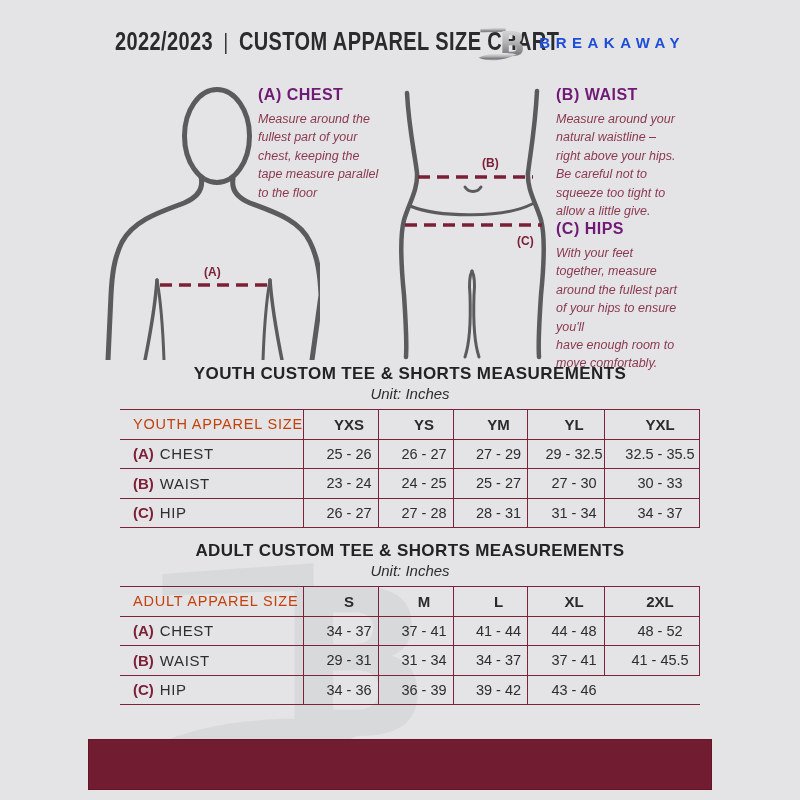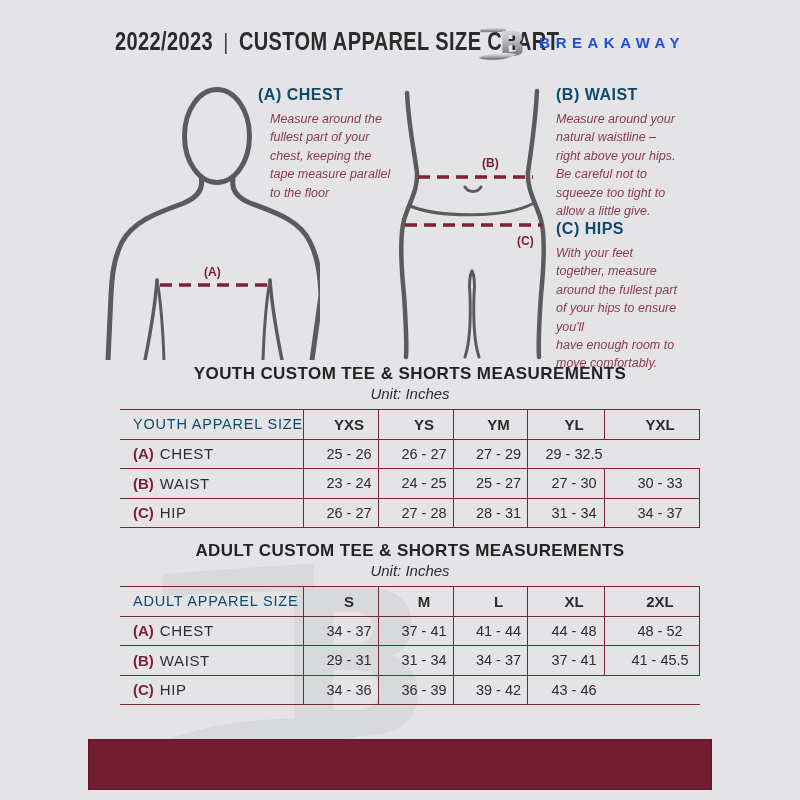--- a/index.html
+++ b/index.html
@@ -9,24 +9,24 @@
   
   .masthead{position:absolute;left:115px;top:20px;width:570px;height:48px;z-index:1;}
   .masthead-title{position:absolute;left:0;top:7px;white-space:nowrap;
     font-size:25px;font-weight:700;color:#2b2b2d;letter-spacing:.5px;
     transform:scaleX(.8);transform-origin:left center;display:flex;align-items:center;}
   .masthead-divider{font-weight:400;font-size:22px;margin:0 13px;color:#2b2b2d;}
   .brand{position:absolute;right:0;top:0;display:flex;align-items:center;gap:10px;}
   .brand-name{font-size:15px;font-weight:700;letter-spacing:5.5px;color:#1d4ed8;}
 
   
-  .guide-head{position:absolute;font-size:16px;font-weight:700;letter-spacing:.5px;color:#0c4a6e;z-index:1;}
+  .guide-head{position:absolute;font-size:16px;font-weight:700;letter-spacing:.5px;color:#701a75;z-index:1;}
   .guide-body{position:absolute;font-size:12.5px;font-style:italic;line-height:1.47;
     color:#8b3950;white-space:pre-line;z-index:1;width:155px;}
-  #chest-head{left:258px;top:86px;}   #chest-body{left:258px;top:110px;margin-left:12px;}
+  #chest-head{left:258px;top:86px;}   #chest-body{left:258px;top:110px;}
   #waist-head{left:556px;top:86px;}   #waist-body{left:556px;top:110px;}
   #hips-head{left:556px;top:220px;}   #hips-body{left:556px;top:244px;}
 
   .fig{position:absolute;z-index:1;}
   #figure-chest{left:100px;top:80px;}
   #figure-hips{left:385px;top:85px;}
   .fig path,.fig ellipse{fill:none;stroke:#5b5b5e;stroke-linecap:round;}
   .dashline{stroke:#7b2036 !important;stroke-width:3.5;stroke-dasharray:12 7;stroke-linecap:butt !important;}
   .fig text{fill:#7b2036;font-weight:700;font-size:12px;font-family:"Liberation Sans",sans-serif;}
 
@@ -36,21 +36,21 @@
   .sec-title{font-size:17px;font-weight:700;text-align:center;letter-spacing:.4px;color:#232326;}
   .sec-unit{font-size:15px;font-style:italic;font-weight:500;text-align:center;color:#2d2d30;margin:1px 0 7px;}
   .tbl{width:580px;border-bottom:1.5px solid #7c2337;}
   .trow{display:flex;height:29.5px;border-top:1.5px solid #7c2337;box-sizing:border-box;}
   .cell{height:100%;display:flex;align-items:center;box-sizing:border-box;}
   .c0{width:183px;padding-left:13px;gap:6px;}
   .c1,.c2{width:75px;} .c3{width:74px;} .c4{width:77px;} .c5{width:96px;}
   .c1,.c2,.c3,.c4,.c5{justify-content:center;border-left:1.5px solid #7c2337;padding-left:16px;}
   .c5{border-right:1.5px solid #7c2337;}
   .size-head{font-weight:700;font-size:15px;color:#2b2b2d;}
-  .axis-label{font-size:14.5px;letter-spacing:.8px;color:#0c4a6e;font-weight:500;}
+  .axis-label{font-size:14.5px;letter-spacing:.8px;color:#c2410c;font-weight:500;}
   .row-marker{font-weight:700;color:#7b2036;font-size:15px;}
   .row-label{font-size:15px;letter-spacing:.6px;color:#2e2e31;}
   .val{font-size:14.5px;color:#2d2d30;}
 
   
   .watermark{position:absolute;left:130px;top:520px;color:#d8d9db;z-index:0;}
   .footer-bar{position:absolute;left:88px;top:739px;width:624px;height:51px;
     background:#721c32;border:1px solid #641528;box-sizing:border-box;z-index:2;}
 </style>
 </head>
@@ -151,20 +151,21 @@
       </div>
       <div class="trow">
         <div class="cell c0">
             <span class="row-marker">(A)</span>
             <span class="row-label">CHEST</span>
           </div>
         <div class="cell c1 val">25 - 26</div>
         <div class="cell c2 val">26 - 27</div>
         <div class="cell c3 val">27 - 29</div>
         <div class="cell c4 val">29 - 32.5</div>
+        <div class="cell c5 val">32.5 - 35.5</div>
       </div>
       <div class="trow">
         <div class="cell c0">
             <span class="row-marker">(B)</span>
             <span class="row-label">WAIST</span>
           </div>
         <div class="cell c1 val">23 - 24</div>
         <div class="cell c2 val">24 - 25</div>
         <div class="cell c3 val">25 - 27</div>
         <div class="cell c4 val">27 - 30</div>

